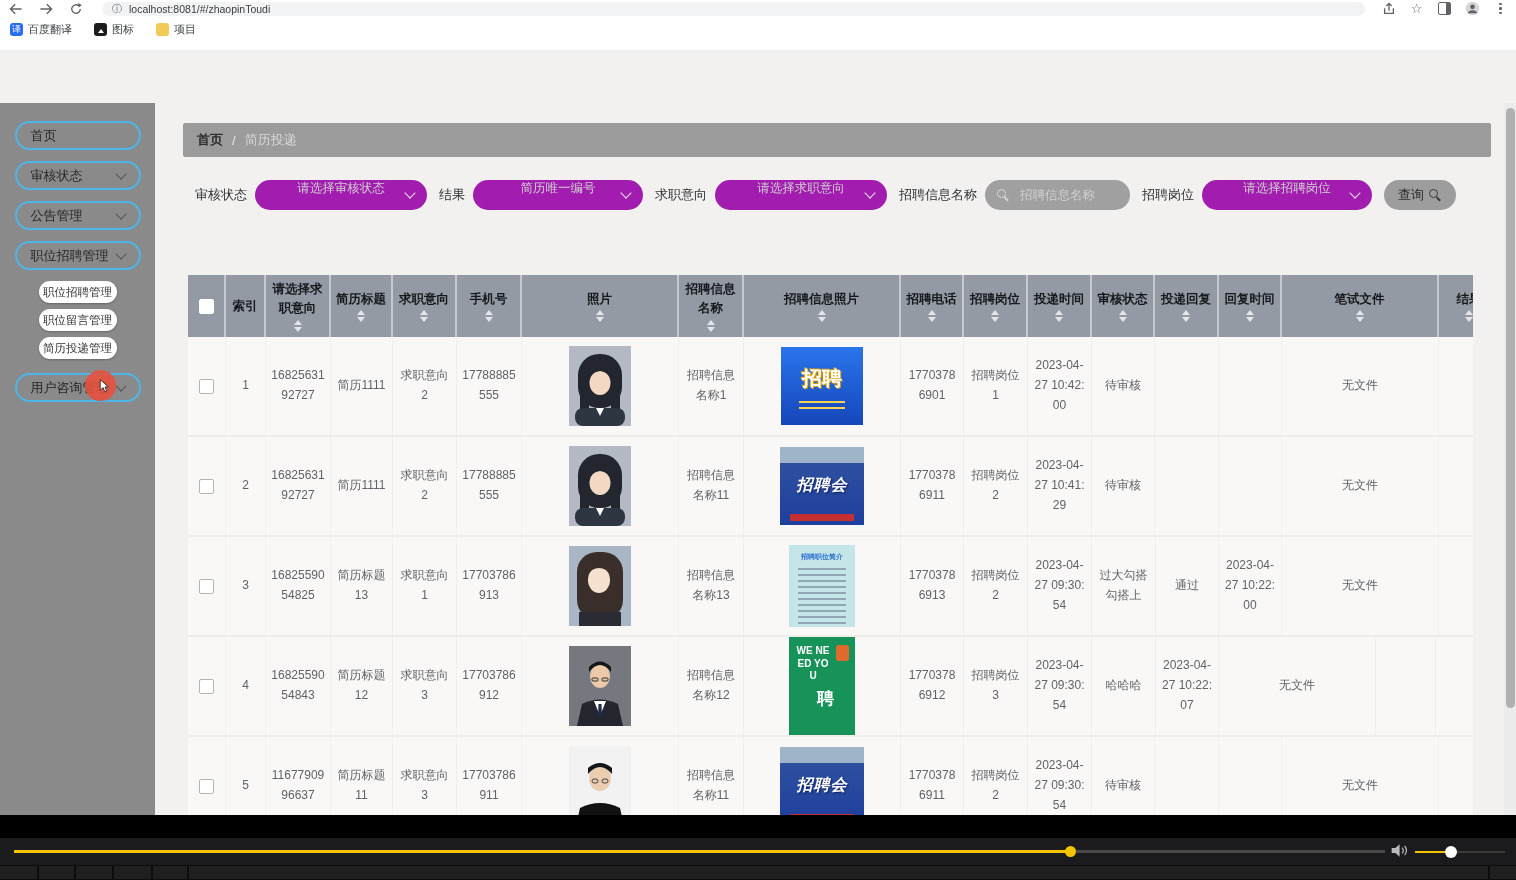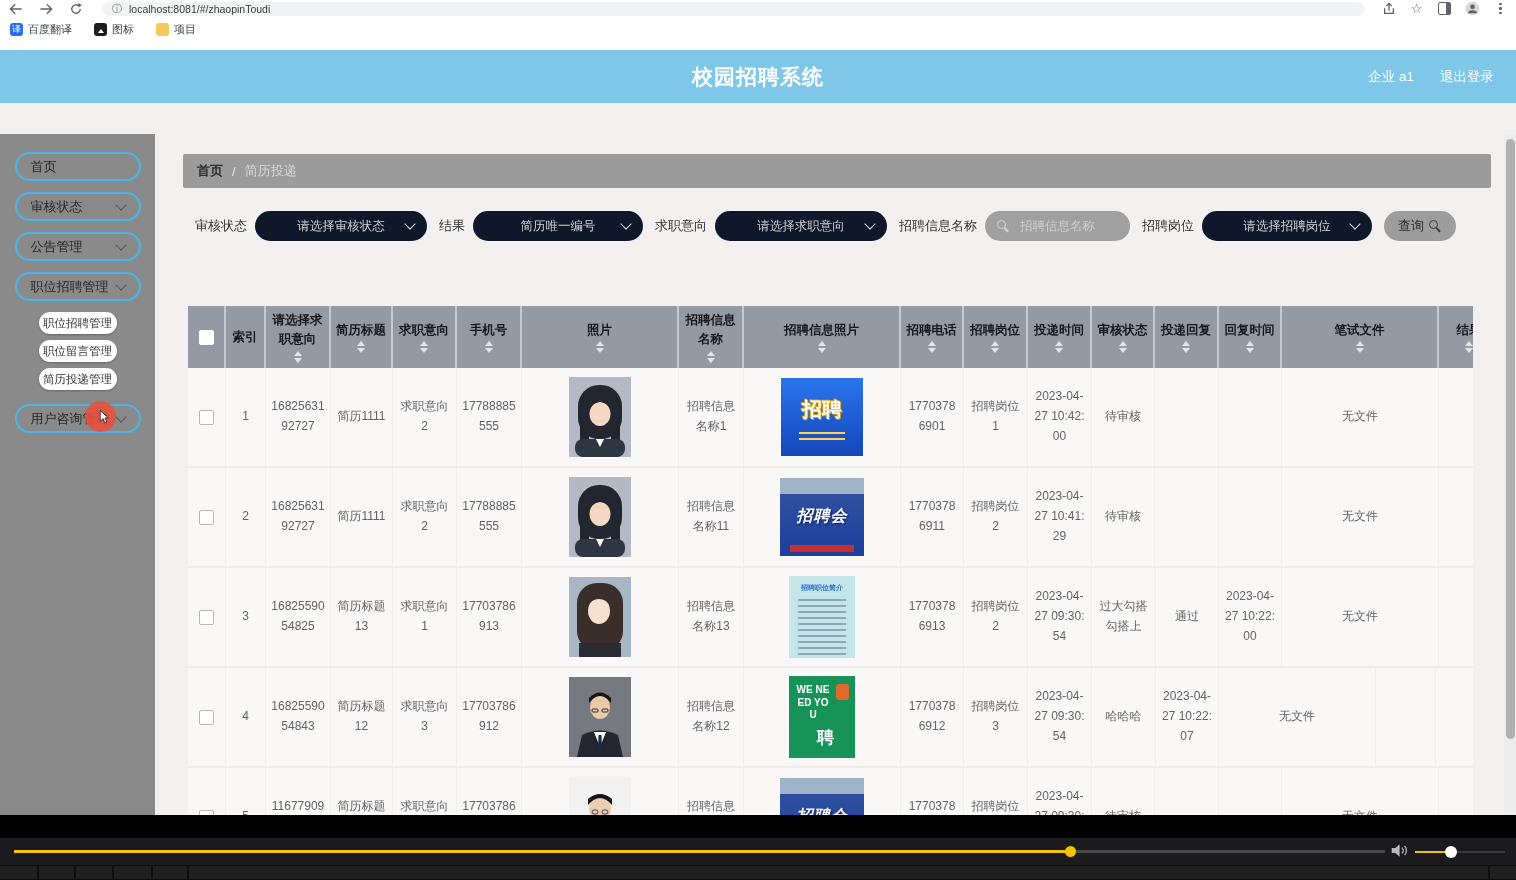--- a/index.html
+++ b/index.html
@@ -29,41 +29,41 @@
   .bm-ic.folder{background:#f3ca56;}
   .chrome-gap{position:absolute;left:0;top:42px;width:100%;height:8px;background:#fdfefe;z-index:5;}
 
   
   .app-header{position:absolute;left:0;top:50px;width:100%;height:53px;background:#7ec7e8;z-index:4;}
   .app-title{position:absolute;left:0;right:0;top:0;height:53px;display:flex;align-items:center;justify-content:center;color:#fff;font-size:21px;font-weight:bold;letter-spacing:1px;}
   .hdr-right{position:absolute;right:22px;top:0;height:53px;display:flex;align-items:center;gap:26px;color:#fff;font-size:13.5px;}
   .hdr-right .lnk{cursor:pointer;}
 
   
-  .main{position:absolute;left:0;top:103px;width:1516px;height:712px;overflow:hidden;margin-top:31px;}
+  .main{position:absolute;left:0;top:103px;width:1516px;height:712px;overflow:hidden;}
   .sidebar{position:absolute;left:0;top:0;width:155px;height:712px;background:#8a8a8a;box-sizing:border-box;padding-top:18px;}
   .spill{width:126px;height:29px;margin:0 auto 11px auto;border:2px solid #4eb5e8;border-radius:16px;display:flex;align-items:center;justify-content:space-between;padding:0 14px;box-sizing:border-box;font-size:13px;color:#262626;cursor:pointer;background:transparent;}
   .spill.noarrow{justify-content:flex-start;}
   .chev{width:7px;height:7px;border-right:1.6px solid #555;border-bottom:1.6px solid #555;transform:rotate(45deg);margin-top:-3px;flex:none;}
   .submenu{margin:8px 0 14px 0;}
   .subpill{width:78px;height:22px;margin:0 auto 6px auto;background:#fff;border-radius:12px;display:flex;align-items:center;justify-content:center;font-size:11.5px;color:#303133;box-shadow:0 1px 2px rgba(0,0,0,.25);cursor:pointer;}
   .click-ind{position:absolute;left:85px;top:267px;width:31px;height:31px;border-radius:50%;background:#e8503a;opacity:.88;}
   .cursor-g{position:absolute;left:97px;top:275px;width:13px;height:17px;}
 
   .content{position:absolute;left:155px;top:0;width:1361px;height:712px;background:#f2f1f0;}
   .breadcrumb{position:absolute;left:28px;top:20px;width:1308px;height:34px;background:#9b9b9b;border-radius:2px;display:flex;align-items:center;padding-left:14px;box-sizing:border-box;font-size:13px;}
   .bc-home{color:#2d2d2d;font-weight:bold;cursor:pointer;}
   .bc-sep{color:#e8e8e8;margin:0 9px;}
   .bc-cur{color:#d8d8d8;}
 
   
   .filters{position:absolute;left:40px;top:76px;height:32px;display:flex;align-items:center;}
   .flabel{font-size:13px;color:#303133;margin-right:8px;white-space:nowrap;}
   .fgap{width:12px;flex:none;}
-  .fselect{height:30px;background:#0f172a;border-radius:16px;display:flex;align-items:center;justify-content:center;position:relative;cursor:pointer;flex:none;}
+  .fselect{height:30px;background:#a21caf;border-radius:16px;display:flex;justify-content:center;position:relative;cursor:pointer;flex:none;}
   .fselect .ph{font-size:12.5px;color:#cfcfcf;}
   .fselect .chev{border-color:#e2e2e2;position:absolute;right:13px;top:12px;}
   .fsearch{width:145px;height:30px;background:#a0a0a0;border-radius:16px;display:flex;align-items:center;position:relative;cursor:text;flex:none;}
   .fsearch .ph{font-size:12.5px;color:#cfcfcf;margin:0 auto;}
   .mag{position:relative;width:13px;height:13px;flex:none;}
   .mag::before{content:'';position:absolute;width:7px;height:7px;border:1.5px solid #d8d8d8;border-radius:50%;left:0;top:0;}
   .mag::after{content:'';position:absolute;width:5px;height:1.5px;background:#d8d8d8;transform:rotate(45deg);left:7px;top:9px;}
   .mag.dark::before{border-color:#3a3a3a;}
   .mag.dark::after{background:#3a3a3a;}
   .fsearch .mag{position:absolute;left:12px;top:9px;}
@@ -92,21 +92,21 @@
   .poster.blue-recruit{width:82px;height:78px;background:linear-gradient(180deg,#2a74ec,#1547ba);display:flex;flex-direction:column;align-items:center;justify-content:center;}
   .pr-big{color:#fff;font-size:20px;font-weight:bold;text-shadow:1px 1px 0 #e0a400,-1px -1px 0 #e0a400;}
   .pr-lines{width:46px;height:10px;margin-top:6px;background:repeating-linear-gradient(180deg,#ffd34d 0 2px,transparent 2px 6px);}
   .poster.blue-jobfair{width:84px;height:78px;background:linear-gradient(180deg,#33549f,#1d3f9e);display:flex;flex-direction:column;align-items:center;}
   .jf-top{width:100%;height:16px;background:#9fb4c8;}
   .jf-big{color:#fff;font-size:16px;font-weight:bold;font-style:italic;margin-top:9px;letter-spacing:1px;text-shadow:1px 1px 2px #0a1e5e;}
   .jf-red{position:absolute;bottom:4px;left:10px;right:10px;height:7px;background:#c62f2f;}
   .poster.teal-brief{width:66px;height:82px;background:#c5e6e8;display:flex;flex-direction:column;align-items:center;padding-top:6px;}
   .tb-title{font-size:7px;color:#2a6fd0;font-weight:bold;white-space:nowrap;}
   .tb-lines{width:48px;height:56px;margin-top:5px;background:repeating-linear-gradient(180deg,#8fa6b5 0 2px,transparent 2px 6px);}
-  .poster.green-weneed{width:66px;height:82px;background:#17935a;padding:8px 0 0 7px;}
+  .poster.green-weneed{width:66px;height:98px;background:#17935a;padding:8px 0 0 7px;}
   .gw-en{display:block;color:#fff;font-size:10px;font-weight:bold;line-height:1.25;width:34px;}
   .gw-cn{display:block;color:#fff;font-size:17px;font-weight:bold;margin-top:2px;}
   .gw-mascot{position:absolute;right:6px;top:8px;width:13px;height:16px;background:#e06a2b;border-radius:3px;}
 
   
   .page-scrollbar{position:absolute;right:0;top:0;width:12px;height:712px;background:#ececec;}
   .page-scrollbar .thumb{position:absolute;left:1.5px;top:5px;width:9px;height:600px;background:#b0b0b0;border-radius:5px;cursor:pointer;}
 
   
   .player{position:absolute;left:0;top:815px;width:1516px;height:65px;background:#000;}
@@ -182,27 +182,20 @@
       <span class="bm-ic dark"></span>
       <span>图标</span>
     </span>
     <span class="bm">
       <span class="bm-ic folder"></span>
       <span>项目</span>
     </span>
   </div>
   <div class="chrome-gap"></div>
 
-  <div class="app-header">
-    <div class="app-title">校园招聘系统</div>
-    <div class="hdr-right">
-      <span class="lnk">企业 a1</span>
-      <span class="lnk">退出登录</span>
-    </div>
-  </div>
 
   <div class="main">
 
     <aside class="sidebar">
       <div class="spill noarrow">
         <span>首页</span>
       </div>
       <div class="spill">
         <span>审核状态</span>
         <span class="chev"></span>

